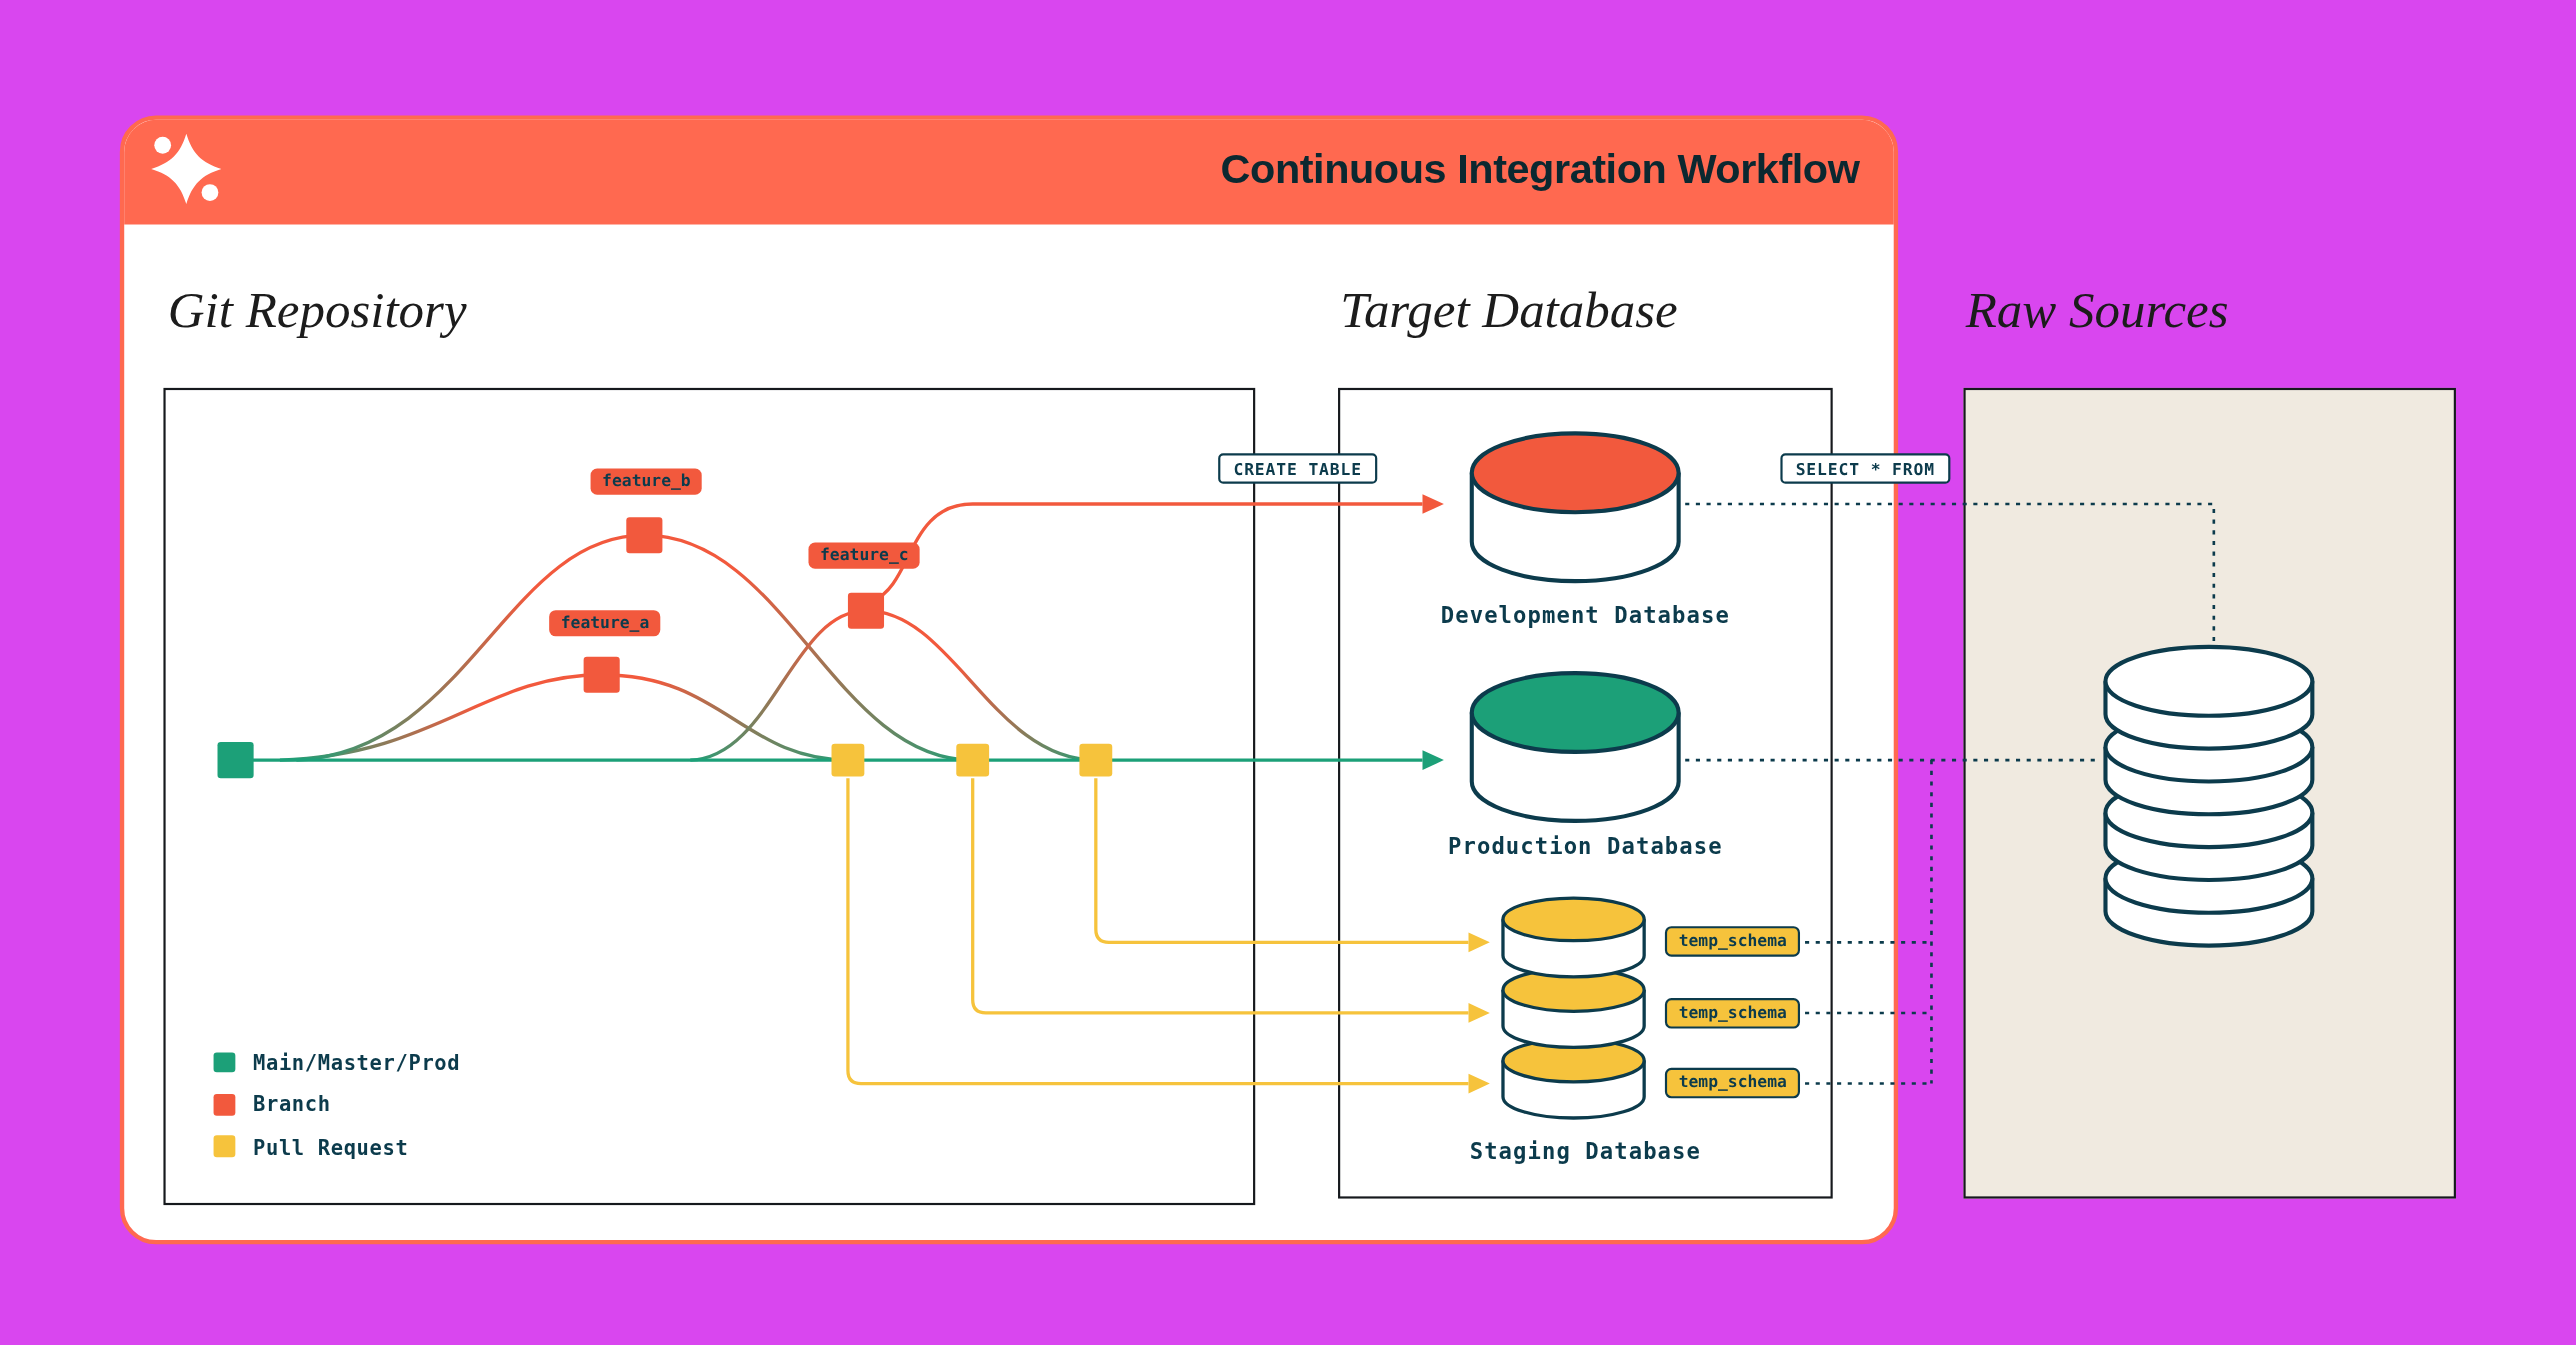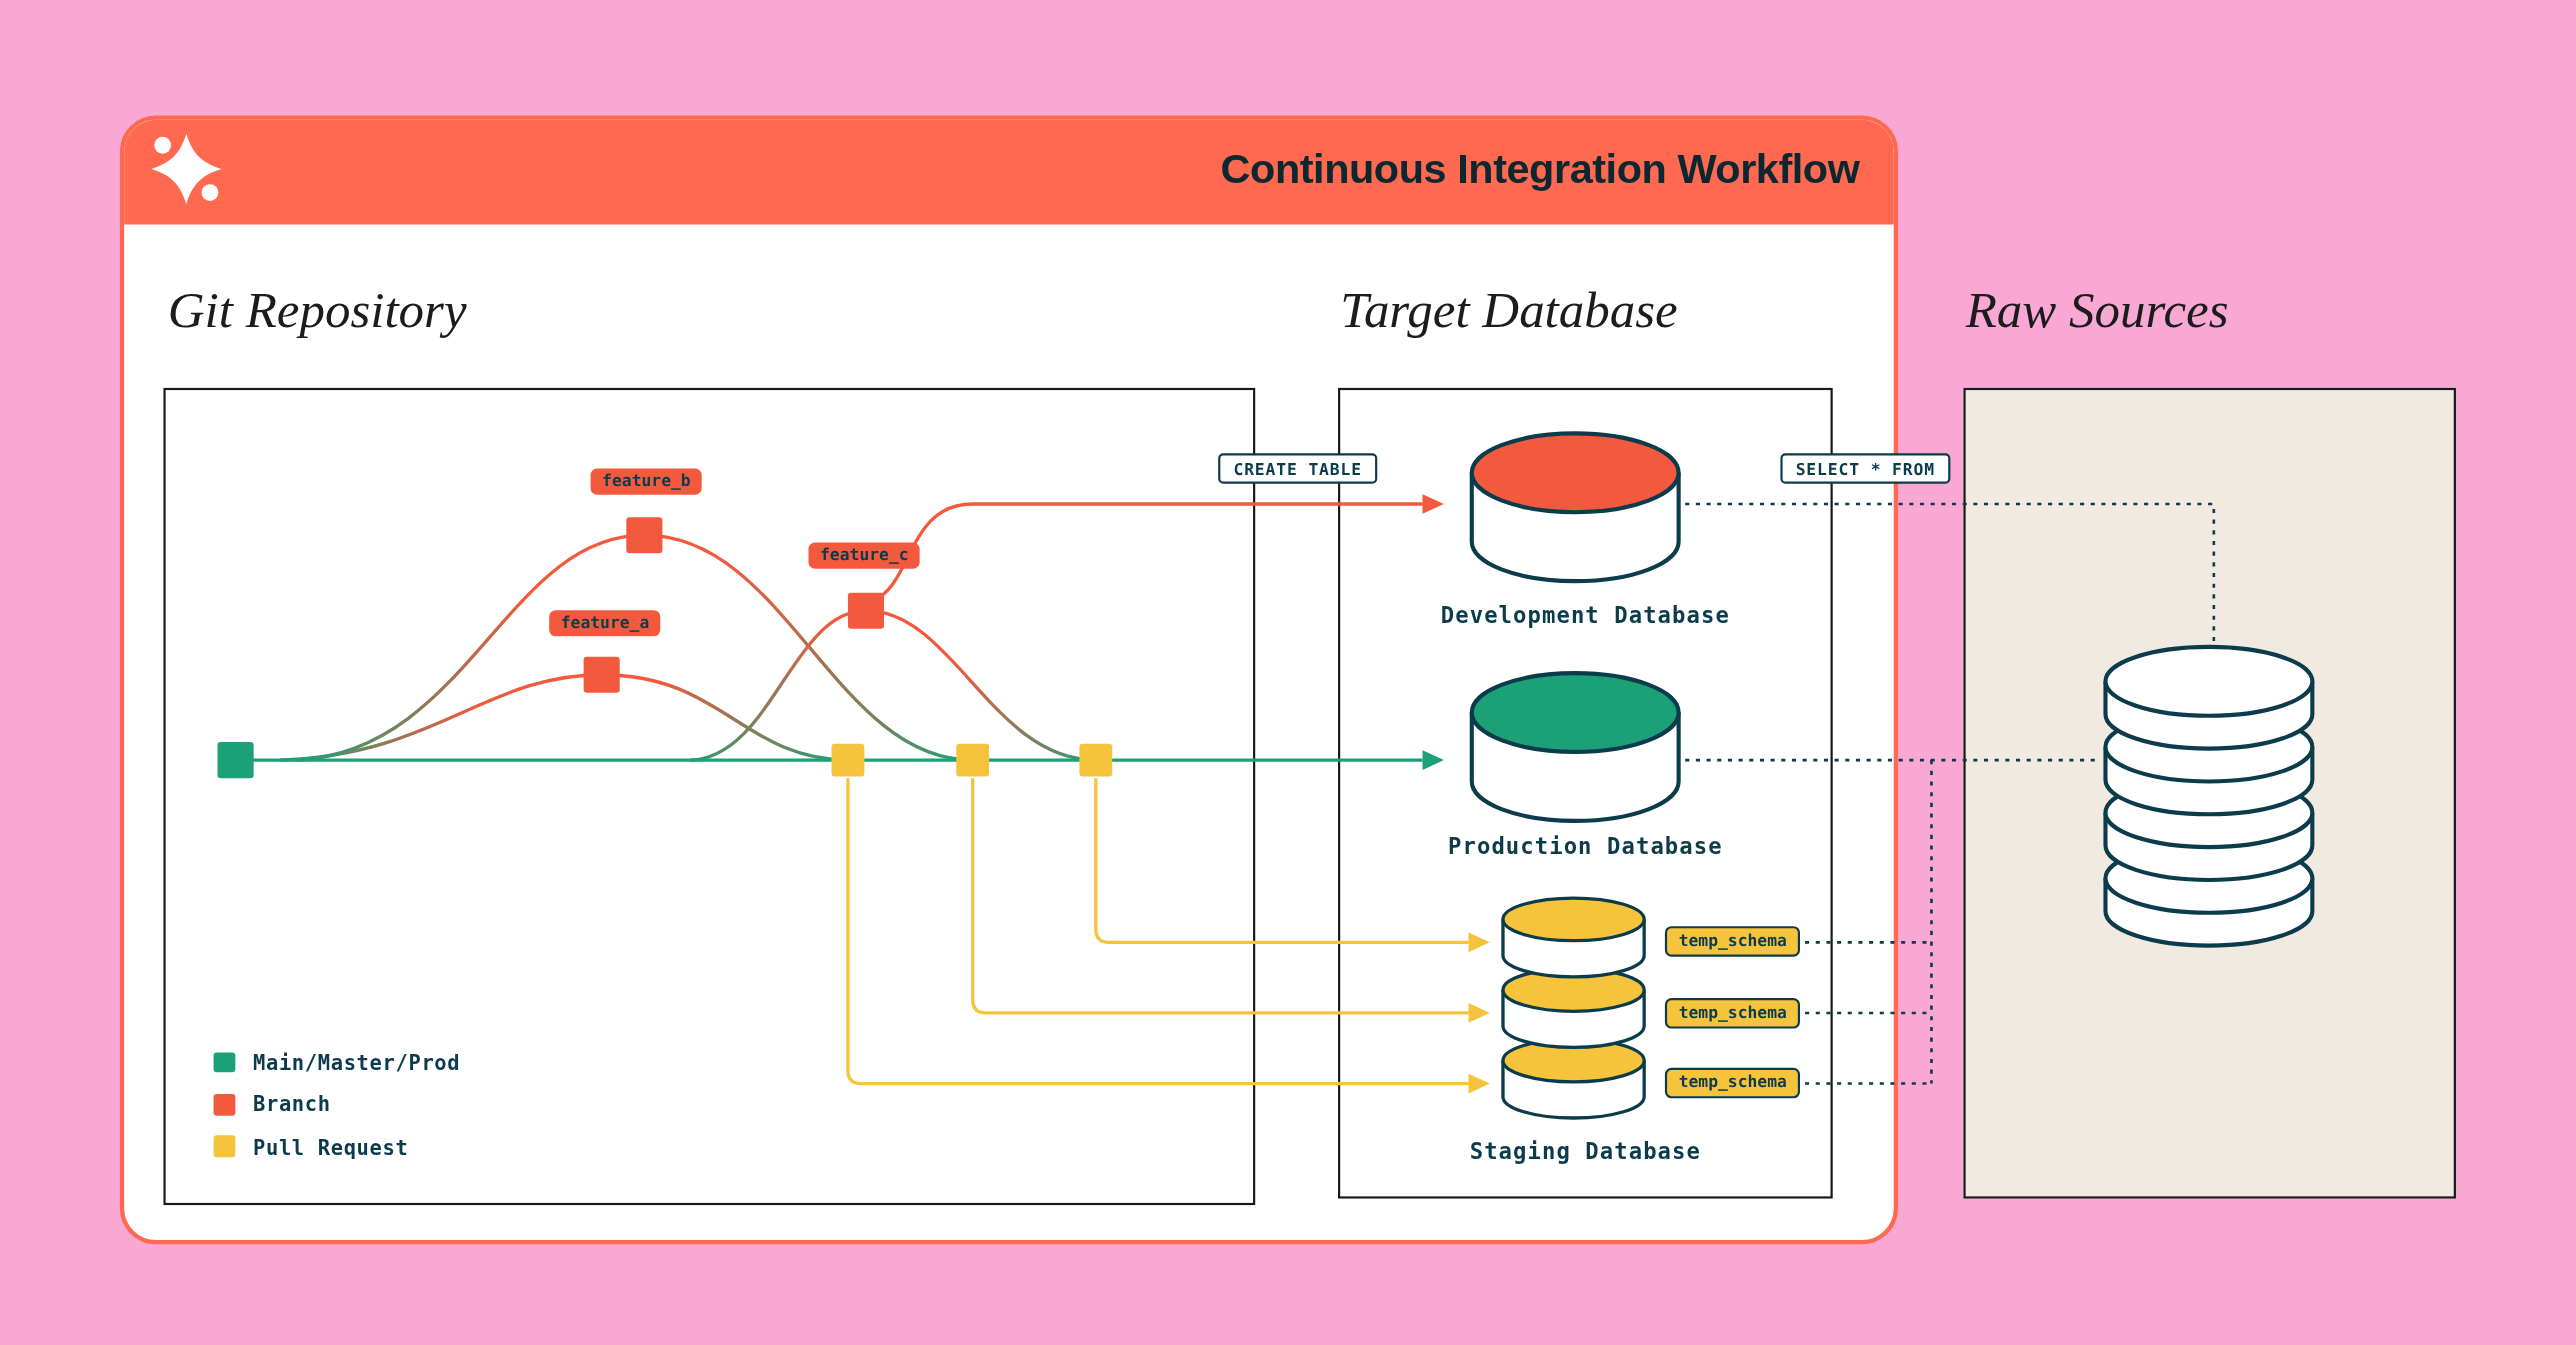--- a/index.html
+++ b/index.html
@@ -1,16 +1,16 @@
 <!DOCTYPE html>
 <html style="font-size:12px"><head>
 <meta charset="utf-8">
 <style>
   html,body{margin:0;padding:0;background:#ffffff;}
-  .viewport{position:relative;width:2576px;height:1346px;overflow:hidden;background:#f9a8d4;}
+  .viewport{position:relative;width:2576px;height:1346px;overflow:hidden;background:#d946ef;}
   .stage{position:absolute;left:0;top:0;width:1182px;height:617px;
          transform:scale(2.1792);transform-origin:0 0;
          font-family:"DejaVu Sans Mono","Liberation Mono",monospace;}
 
   
   .card{position:absolute;left:55px;top:53px;width:816px;height:518px;
         border:2.3px solid #FF6950;border-radius:16.6px;background:#ffffff;
         box-sizing:border-box;overflow:hidden;}
   .card-header{position:absolute;left:-2.3px;top:-2.3px;right:-2.3px;height:50px;
         background:#FF6950;border-radius:15px 15px 0 0;}

